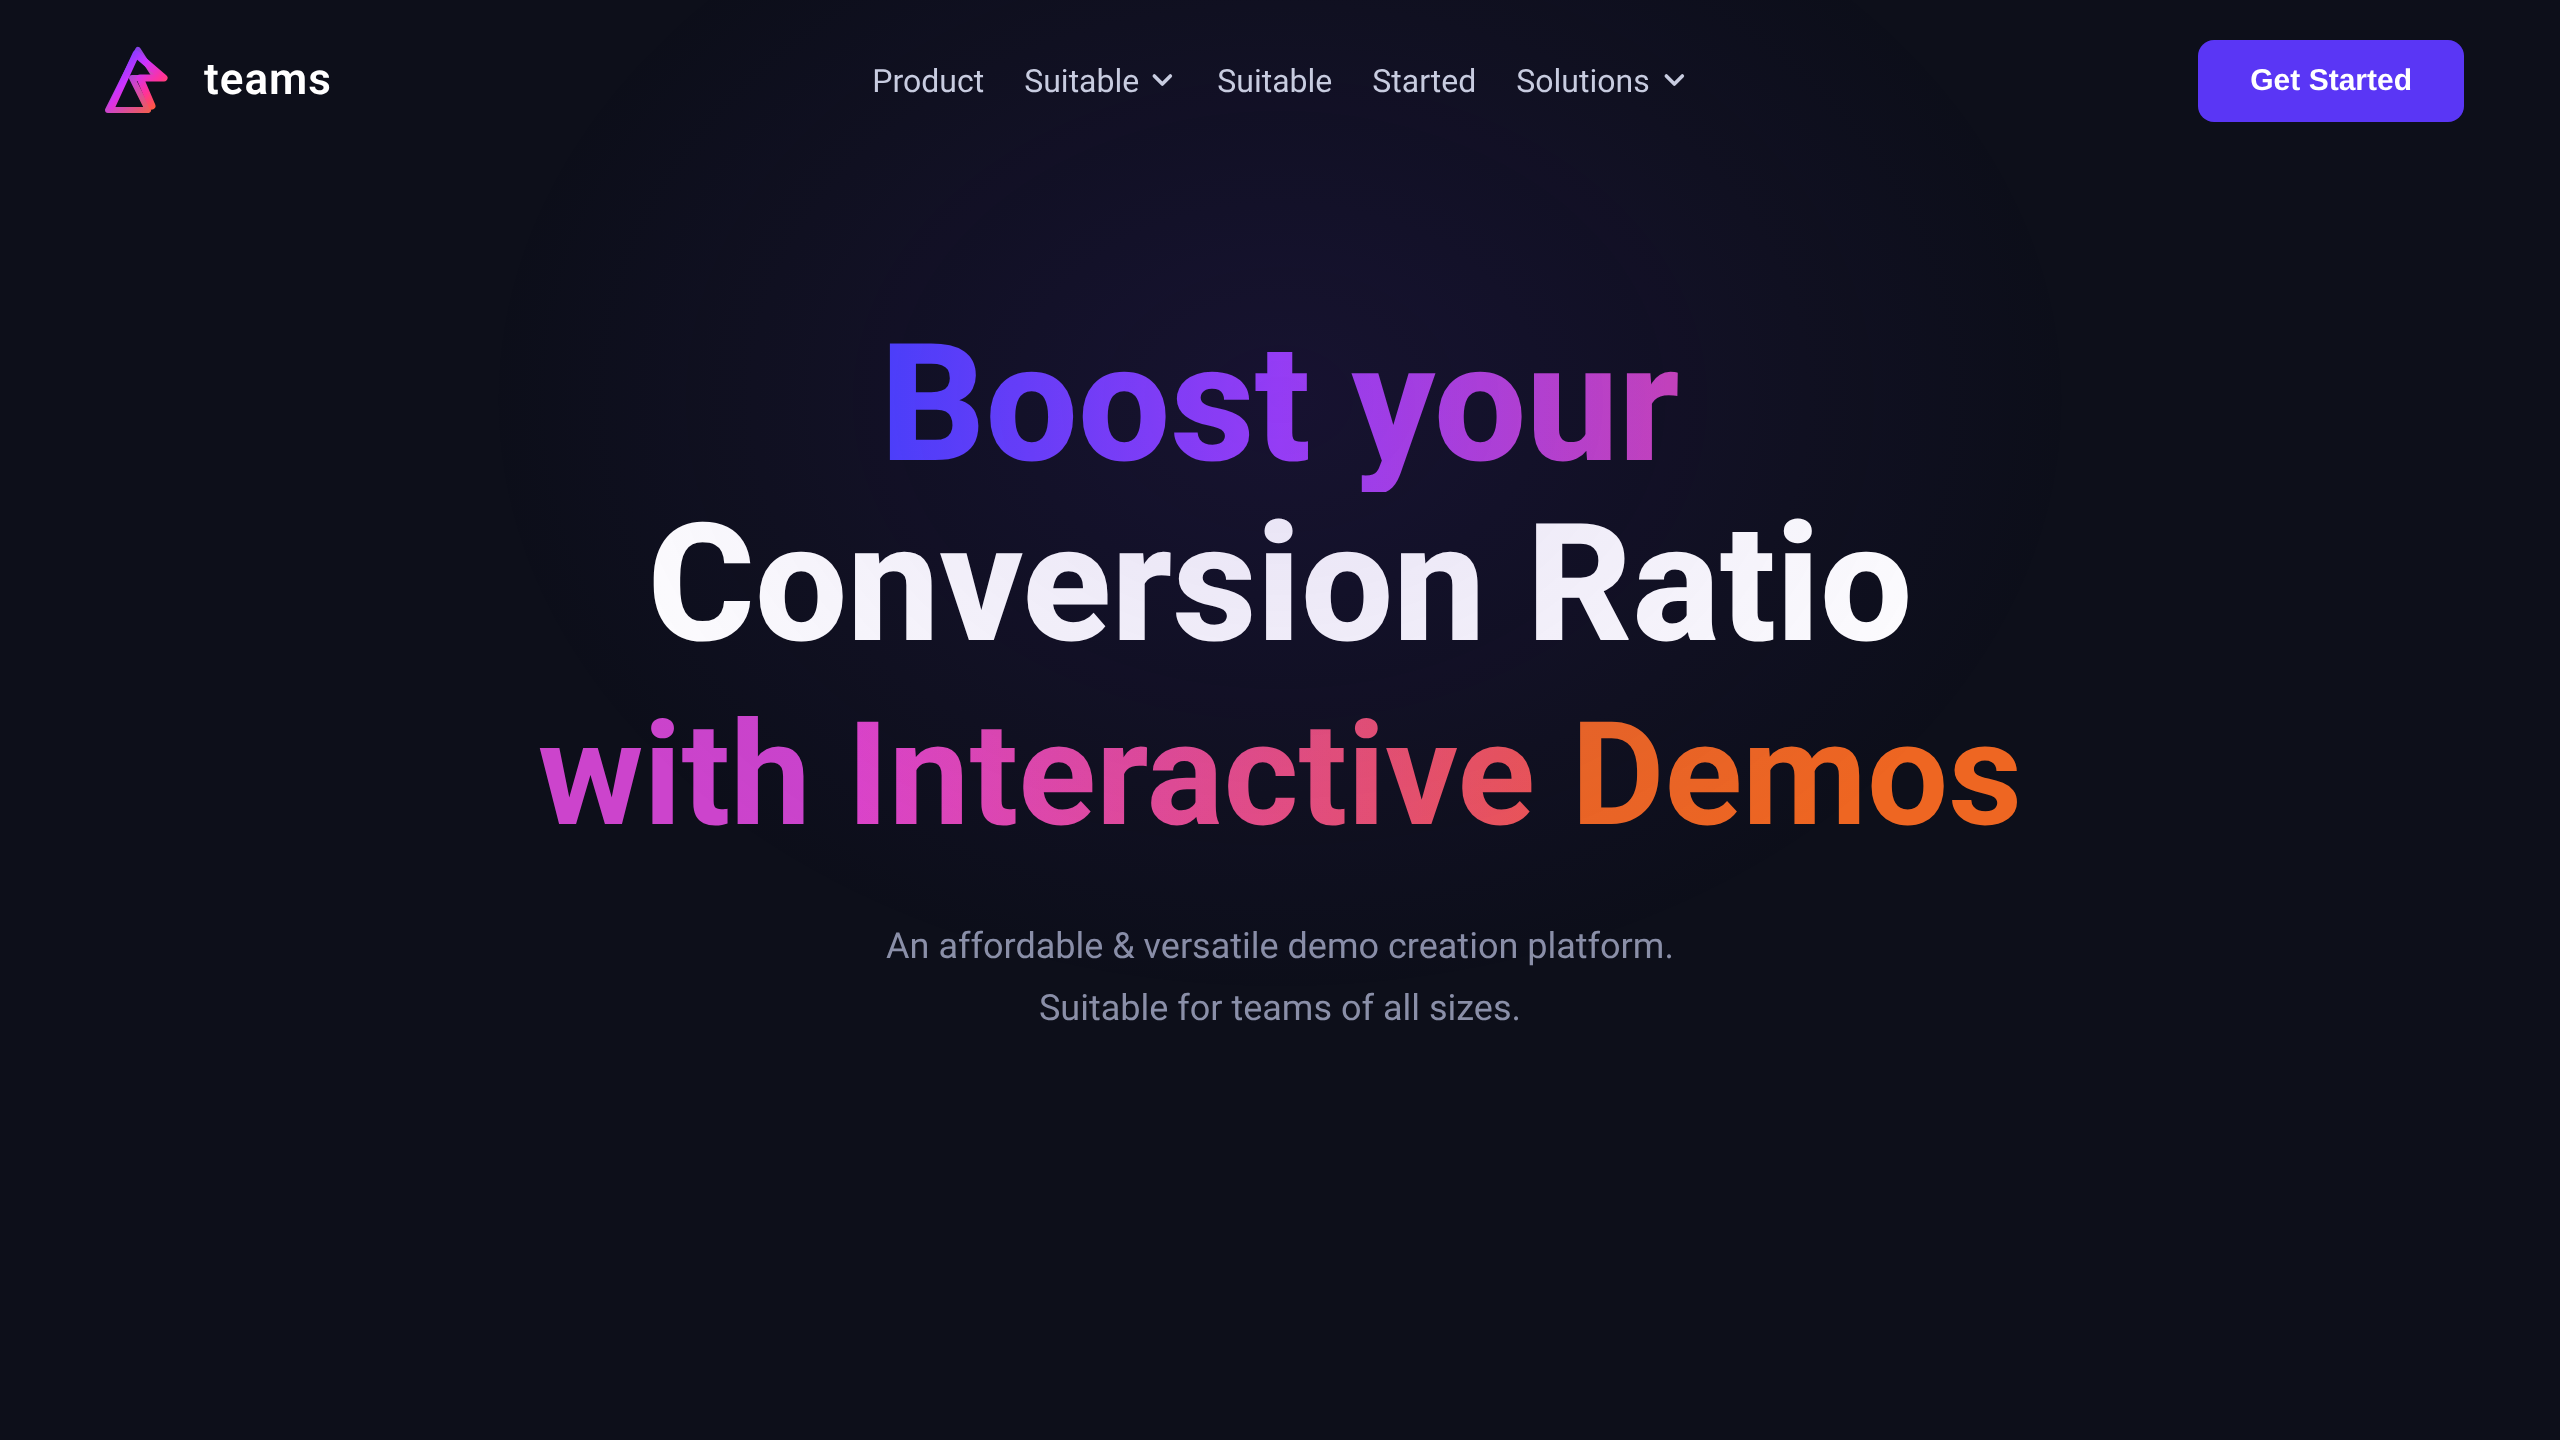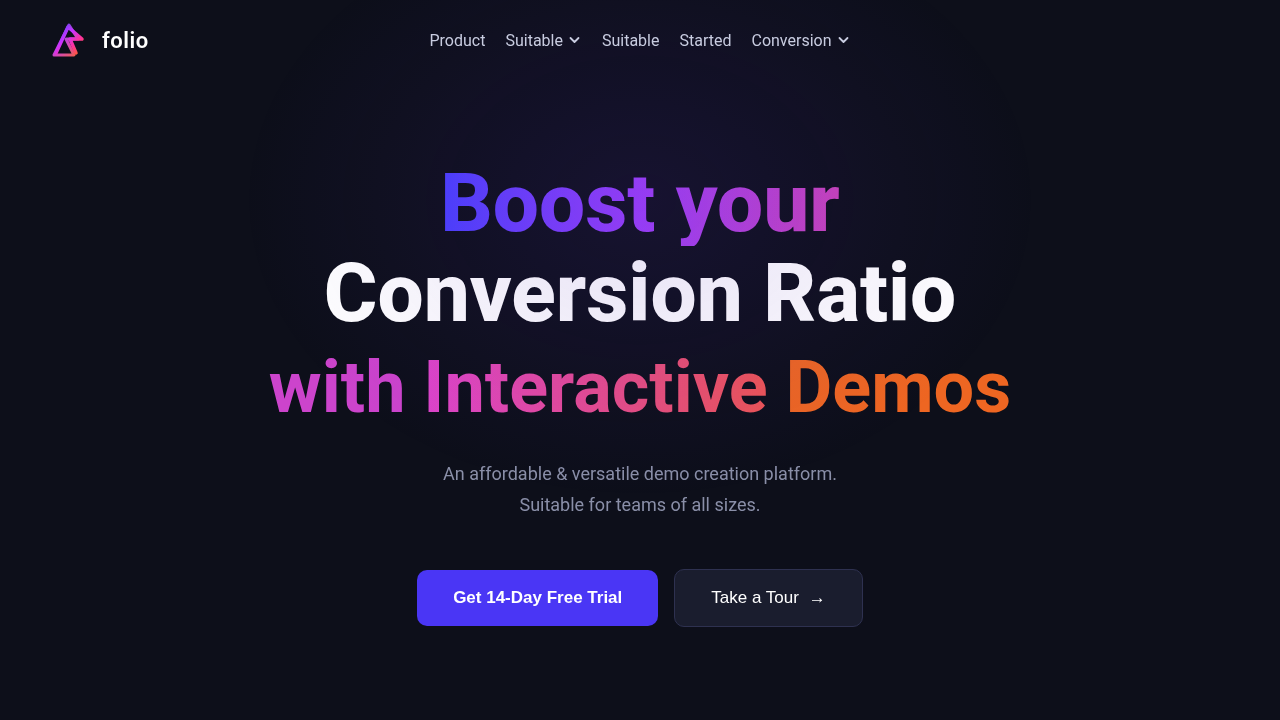--- a/index.html
+++ b/index.html
@@ -224,55 +224,49 @@
       <path d="M8 34 L20 8 L34 20 L22 20 L28 34" stroke="url(#grad2)" stroke-width="3.5" fill="none" stroke-linecap="round" stroke-linejoin="round"></path>
       <defs>
         <linearGradient id="grad2" x1="8" y1="8" x2="34" y2="34" gradientUnits="userSpaceOnUse">
           <stop offset="0%" stop-color="#5544ff"></stop>
           <stop offset="40%" stop-color="#cc33ff"></stop>
           <stop offset="70%" stop-color="#ff3399"></stop>
           <stop offset="100%" stop-color="#ff6622"></stop>
         </linearGradient>
       </defs>
     </svg>
-    <span class="logo-text">folio</span>
+    <span class="logo-text">teams</span>
   </div>
 
   <div class="nav-center">
     <a class="nav-link">Product</a>
     <a class="nav-link">
       <span>Suitable</span>
       <svg class="chevron-icon" viewBox="0 0 14 14" fill="none">
         <path d="M3 5 L7 9 L11 5" stroke="#c8cce0" stroke-width="1.8" stroke-linecap="round" stroke-linejoin="round"></path>
       </svg>
     </a>
     <a class="nav-link">Suitable</a>
     <a class="nav-link">Started</a>
     <a class="nav-link">
-      <span>Conversion</span>
+      <span>Solutions</span>
       <svg class="chevron-icon" viewBox="0 0 14 14" fill="none">
         <path d="M3 5 L7 9 L11 5" stroke="#c8cce0" stroke-width="1.8" stroke-linecap="round" stroke-linejoin="round"></path>
       </svg>
     </a>
   </div>
 
   <div class="nav-right">
+    <button class="btn-getstarted">Get Started</button>
   </div>
 </nav>
 
 <section class="hero">
   <h1 class="hero-title-line1">Boost your</h1>
   <h1 class="hero-title-line2">Conversion Ratio</h1>
   <h2 class="hero-title-line3">
     <span class="line3-with">with </span><span class="line3-interactive">Interactive</span><span class="line3-demos"> Demos</span>
   </h2>
   <p class="hero-subtitle">
     <span>An affordable &amp; versatile demo creation platform.</span><br>
     <span>Suitable for teams of all sizes.</span>
   </p>
-  <div class="hero-buttons">
-    <button class="btn-trial">Get 14-Day Free Trial</button>
-    <button class="btn-tour">
-      <span>Take a Tour</span>
-      <span>→</span>
-    </button>
-  </div>
 </section>
 
 </body></html>

